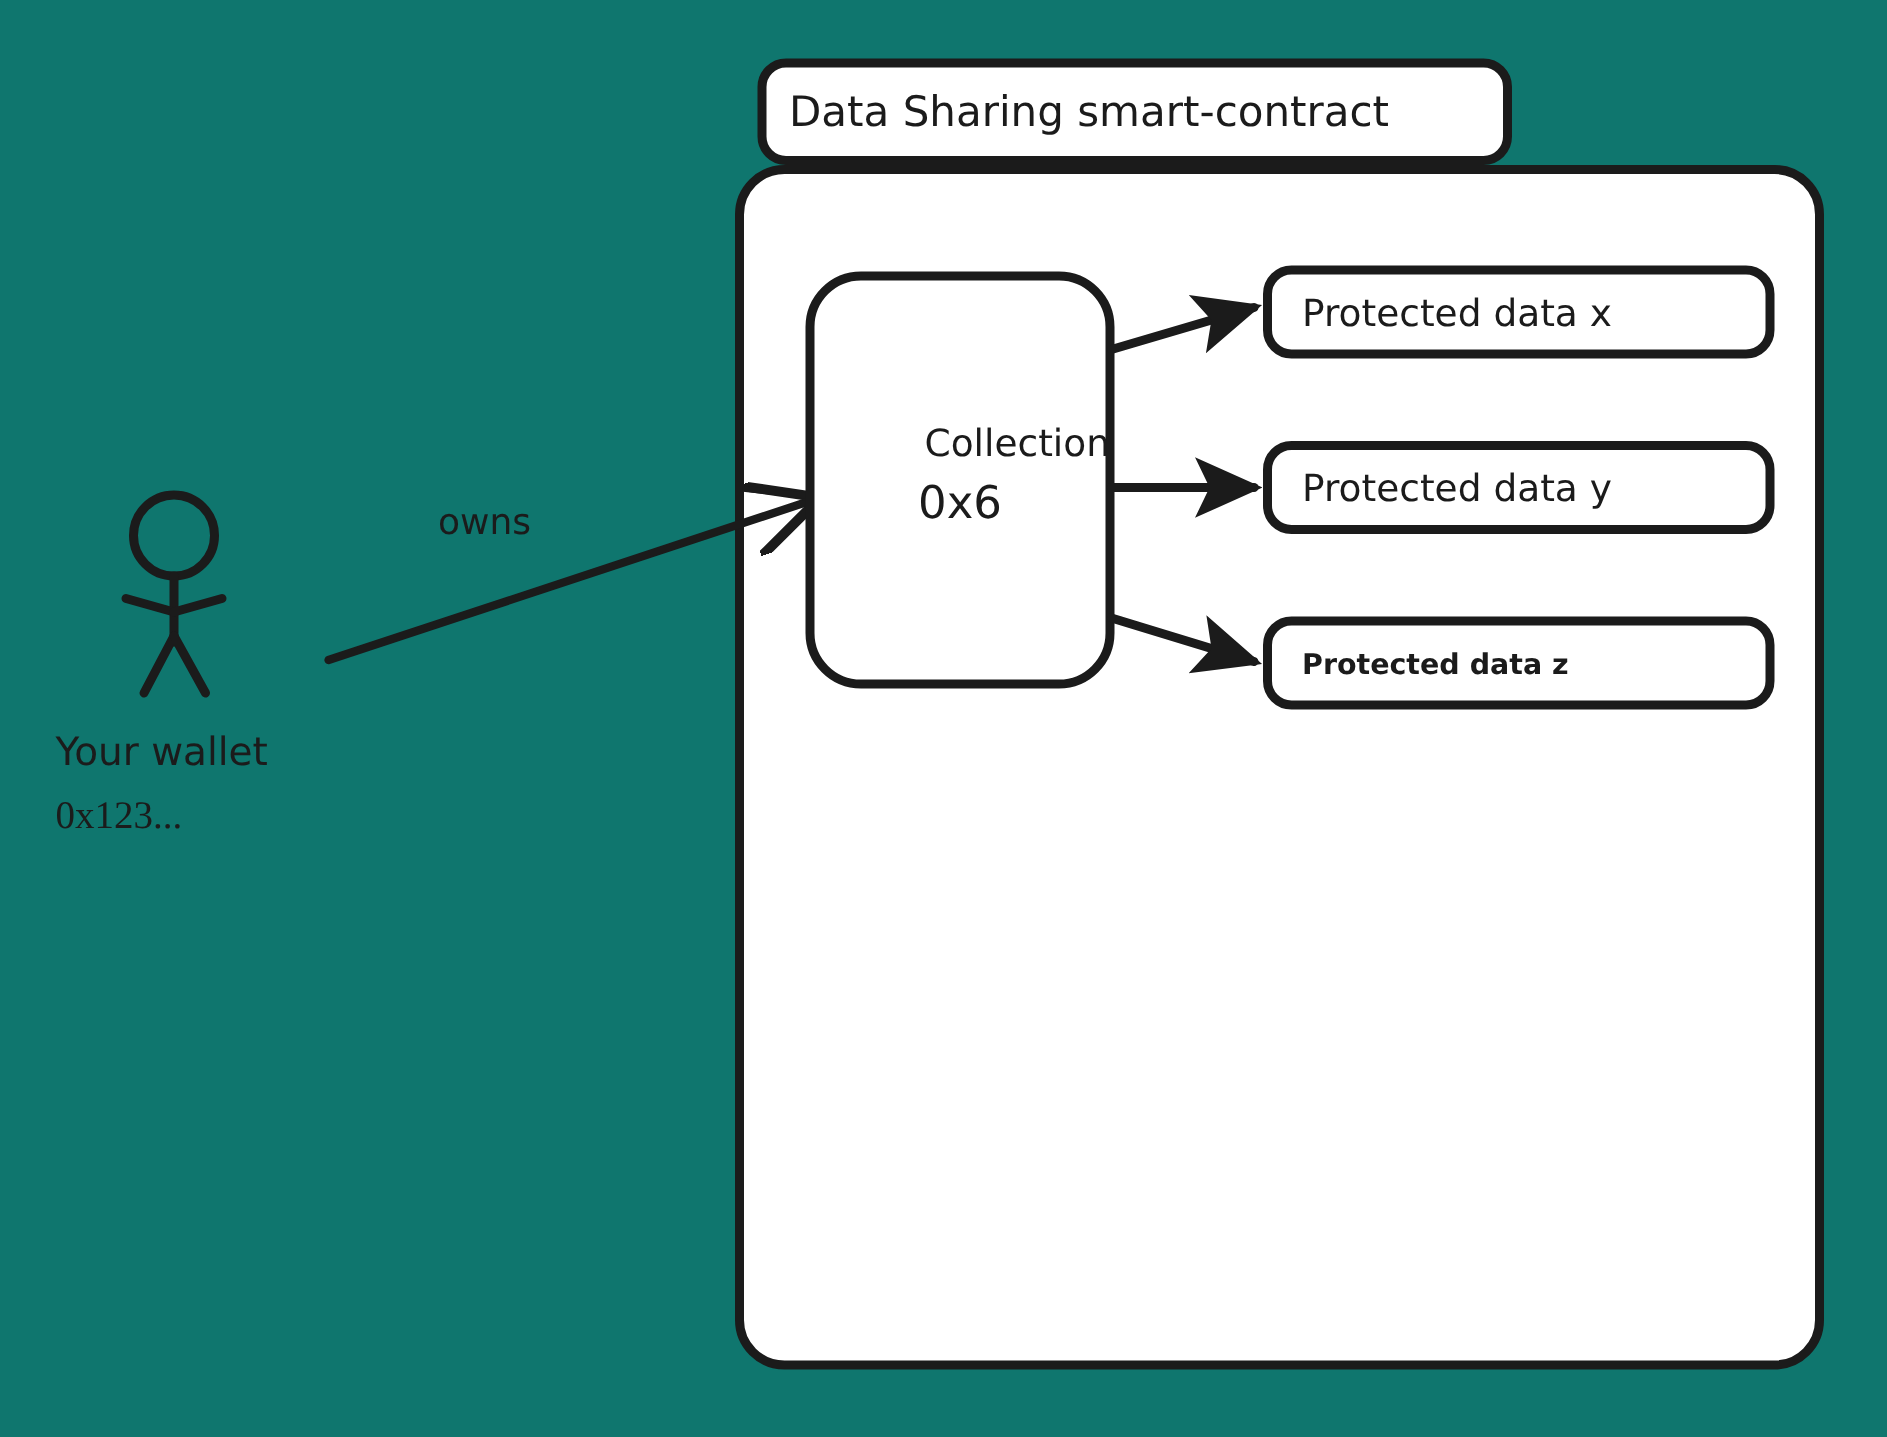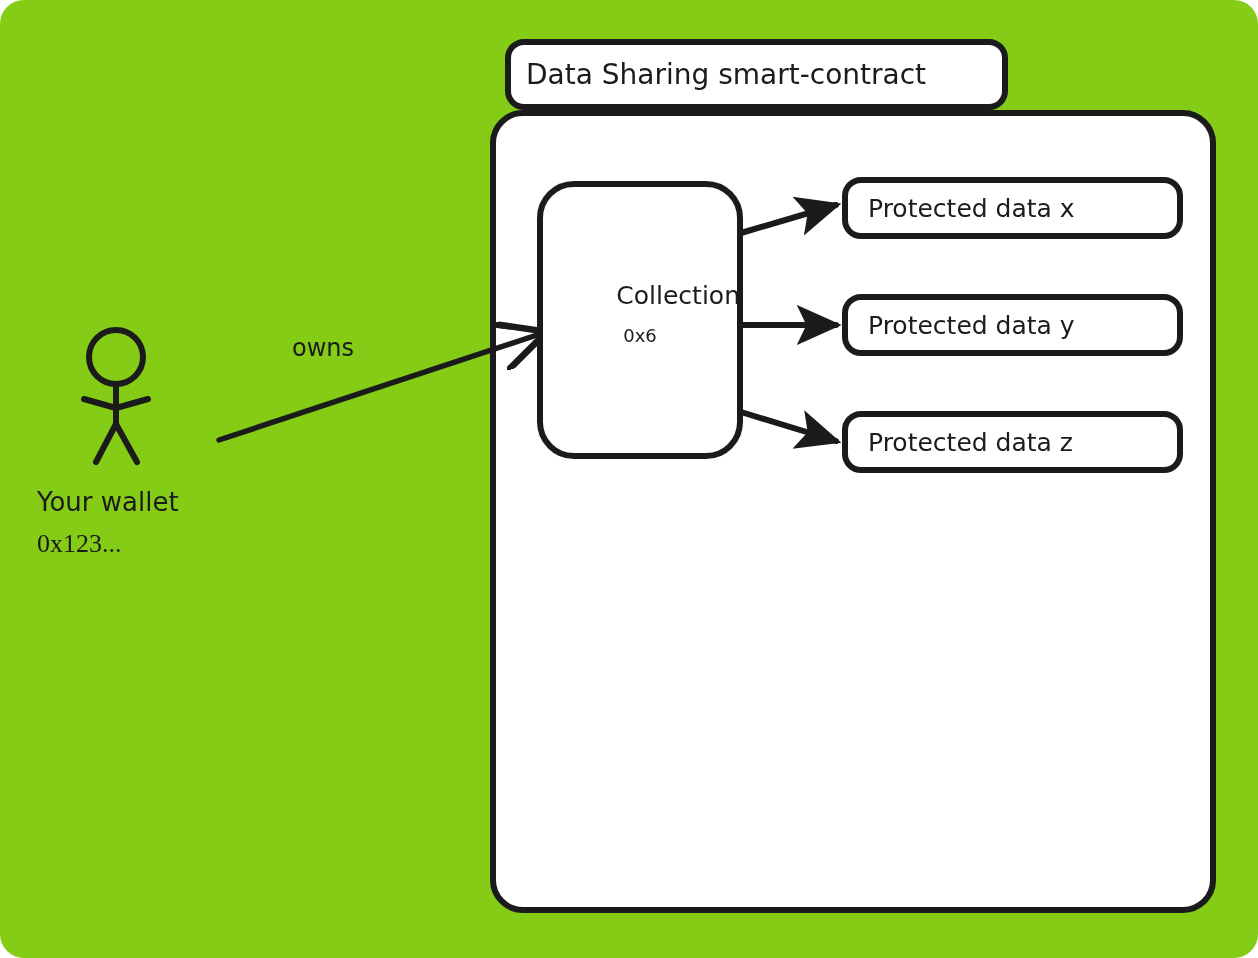--- a/index.html
+++ b/index.html
@@ -10,22 +10,21 @@
   body {
     width: 1258px;
     height: 958px;
     overflow: hidden;
     font-family: "DejaVu Sans", sans-serif;
   }
   #stage {
     position: relative;
     width: 1258px;
     height: 958px;
-    background: #84cc16;
-    border-radius: 24px;
+    background: #0f766e;
   }
   #canvas {
     position: absolute;
     left: 0;
     top: 0;
     width: 1258px;
     height: 958px;
   }
   .label-overlay {
     position: absolute;
@@ -96,24 +95,24 @@
       <line x1="116" y1="408" x2="148" y2="399"></line>
       <line x1="116" y1="424" x2="96" y2="462"></line>
       <line x1="116" y1="424" x2="137" y2="462"></line>
     </g>
 
   </svg>
 
   <div class="label-overlay" style="left:526px; top:58px; width:465px; font-size:28px; line-height:34px; text-align:left;">Data Sharing smart-contract</div>
 
   <div class="label-overlay" style="left:540px; top:281px; width:200px; font-size:25px; line-height:30px; text-align:right;">Collection</div>
-  <div class="label-overlay" style="left:540px; top:321px; width:200px; font-size:18px; line-height:30px; text-align:center;">0x6</div>
+  <div class="label-overlay" style="left:540px; top:321px; width:200px; font-size:30px; line-height:30px; text-align:center;">0x6</div>
 
   <div class="label-overlay" style="left:868px; top:194px; width:300px; font-size:25px; line-height:30px; text-align:left;">Protected data x</div>
   <div class="label-overlay" style="left:868px; top:311px; width:300px; font-size:25px; line-height:30px; text-align:left;">Protected data y</div>
-  <div class="label-overlay" style="left:868px; top:428px; width:300px; font-size:25px; line-height:30px; text-align:left;">Protected data z</div>
+  <div class="label-overlay" style="left:868px; top:428px; width:300px; font-size:19px; line-height:30px; text-align:left;font-weight:bold;">Protected data z</div>
 
   <div class="label-overlay" style="left:292px; top:334px; font-size:24px; line-height:28px; text-align:left;">owns</div>
 
   <div class="label-overlay" style="left:37px; top:486px; font-size:26px; line-height:32px; text-align:right;">Your wallet</div>
   <div class="label-overlay" style="left:37px; top:528px; font-size:26px; line-height:32px; text-align:left;font-family:Liberation Serif, serif;">0x123...</div>
 
 </div>
 
 </body></html>

